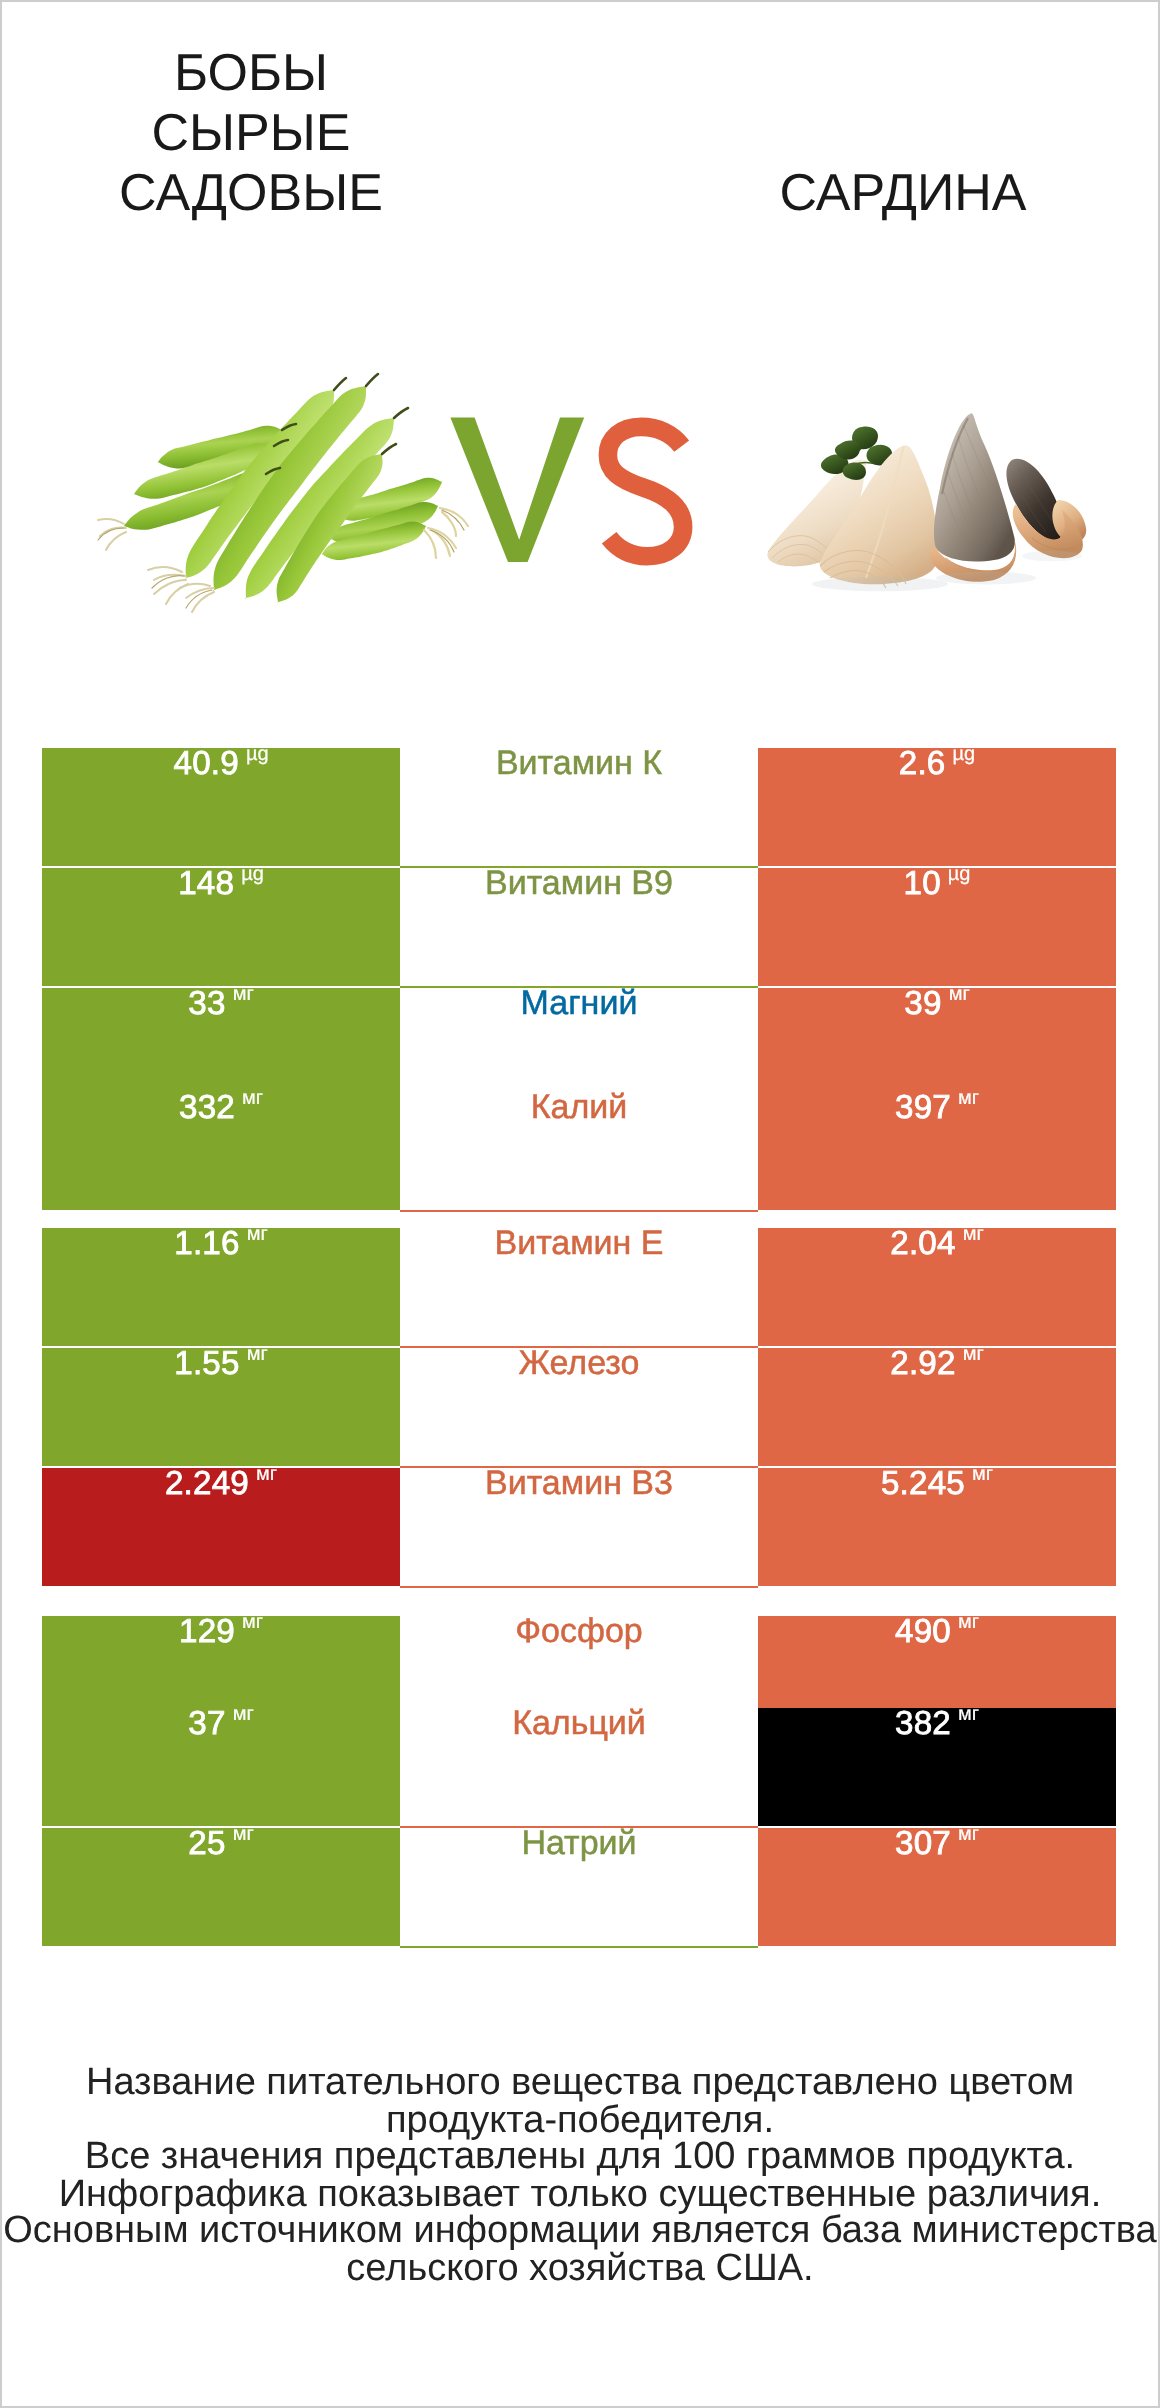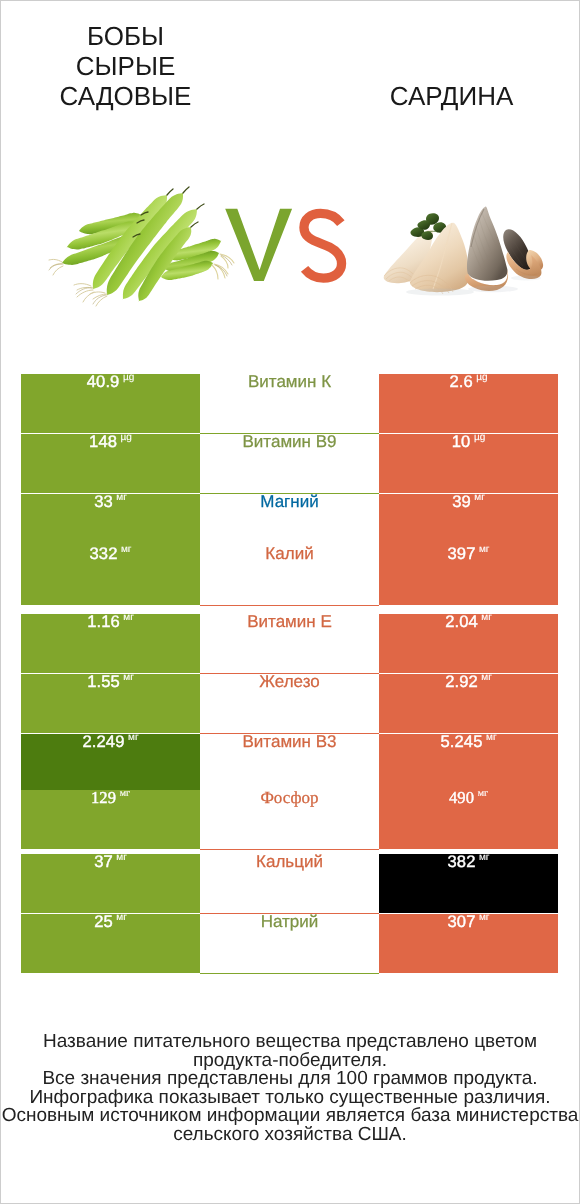--- a/index.html
+++ b/index.html
@@ -362,33 +362,33 @@
         </div>
         <div class="cell cell-mid" style="border-color:#e06746">
           <span class="lbl" style="color:#d26742">Железо</span>
         </div>
         <div class="cell cell-right" style="background:#e06746">
           <span class="num">2.92</span>
           <span class="unit">мг</span>
         </div>
       </div>
       <div class="row" style="top: 360px;">
-        <div class="cell cell-left" style="background:#4d7c0f">
+        <div class="cell cell-left" style="background:#b91c1c">
           <span class="num">2.249</span>
           <span class="unit">мг</span>
         </div>
         <div class="cell cell-mid" style="border-color:#e06746">
           <span class="lbl" style="color:#d26742">Витамин B3</span>
         </div>
         <div class="cell cell-right" style="background:#e06746">
           <span class="num">5.245</span>
           <span class="unit">мг</span>
         </div>
       </div>
-      <div class="row" style="top: 416px; font-family: Liberation Serif, serif;">
+      <div class="row" style="top: 434px;">
         <div class="cell cell-left" style="background:#81a62c">
           <span class="num">129</span>
           <span class="unit">мг</span>
         </div>
         <div class="cell cell-mid" style="border-color:#e06746">
           <span class="lbl" style="color:#d26742">Фосфор</span>
         </div>
         <div class="cell cell-right" style="background:#e06746">
           <span class="num">490</span>
           <span class="unit">мг</span>

